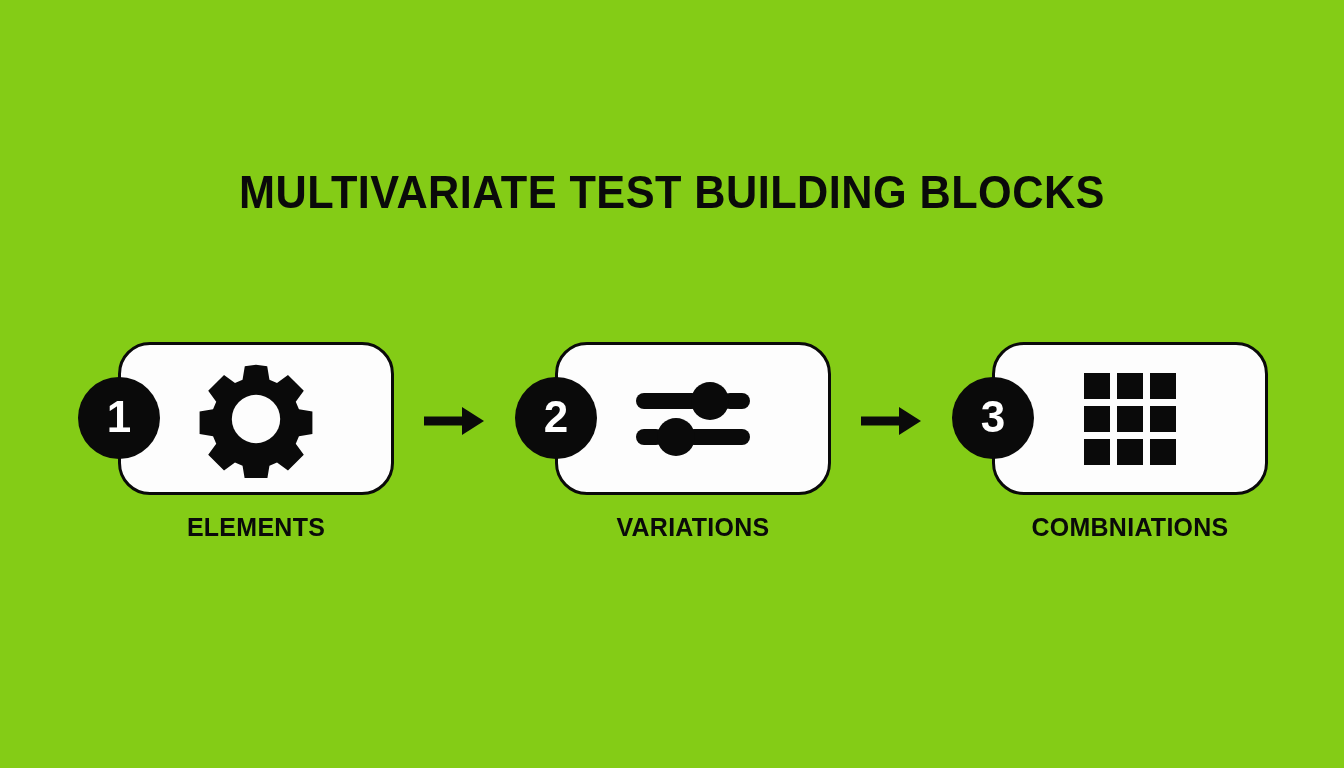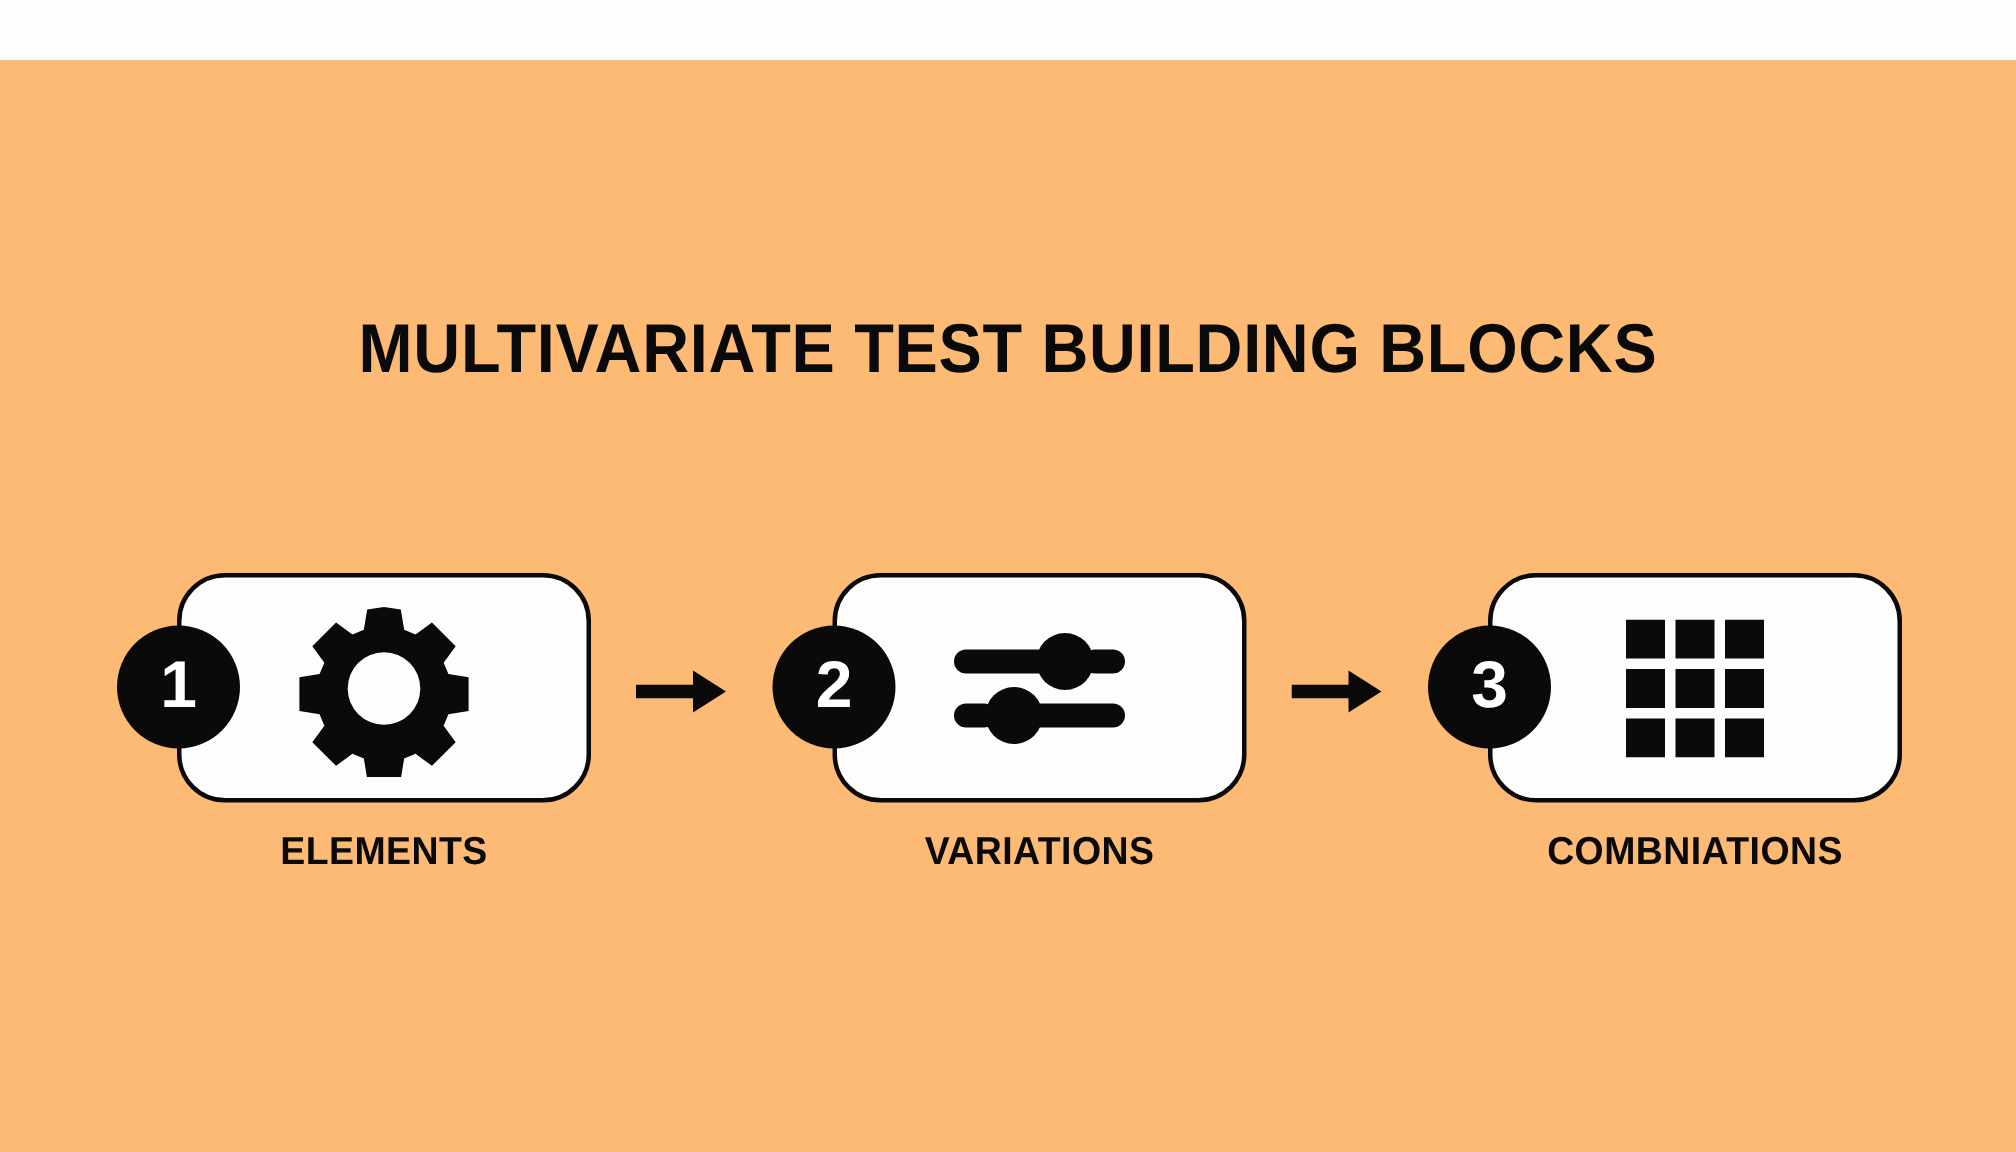--- a/index.html
+++ b/index.html
@@ -13,22 +13,21 @@
     background: #fdfdfd;
     font-family: "Liberation Sans", sans-serif;
     overflow: hidden;
     position: relative;
     -webkit-font-smoothing: antialiased;
   }
 
   #infographic {
     position: absolute;
     inset: 0;
-    background: #fdba74;
-    margin-top: 40px;
+    background: #84cc16;
   }
 
   
   #title {
     position: absolute;
     top: 168px;
     left: 0;
     width: 1344px;
     text-align: center;
     font-size: 46px;

